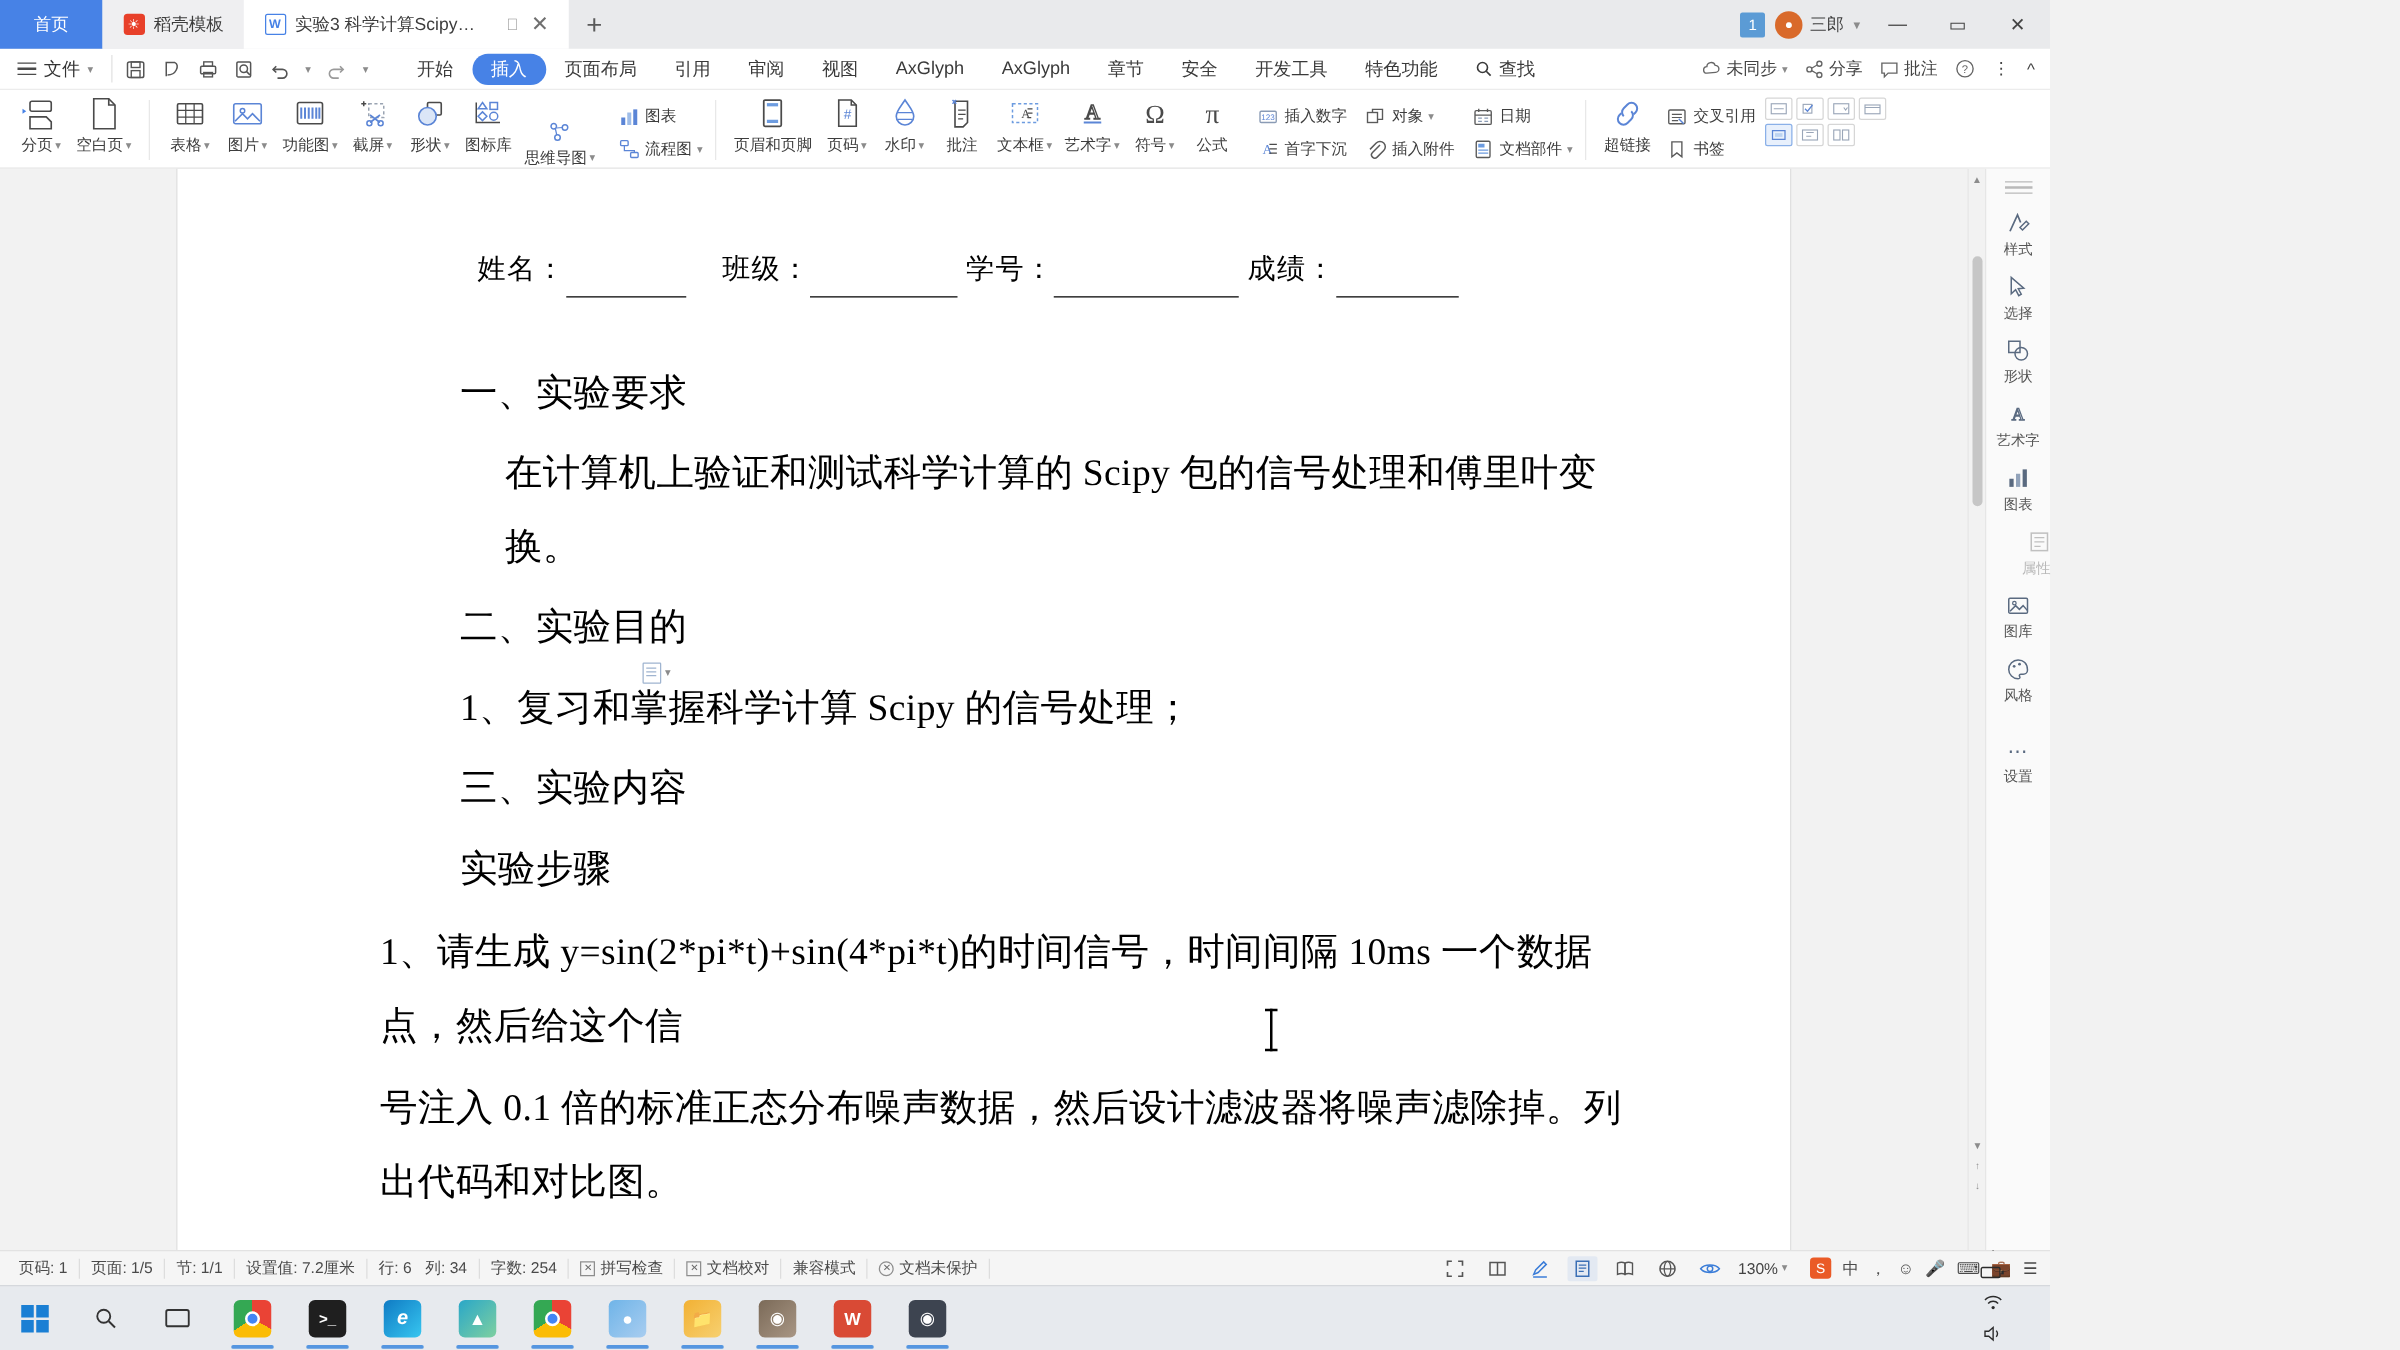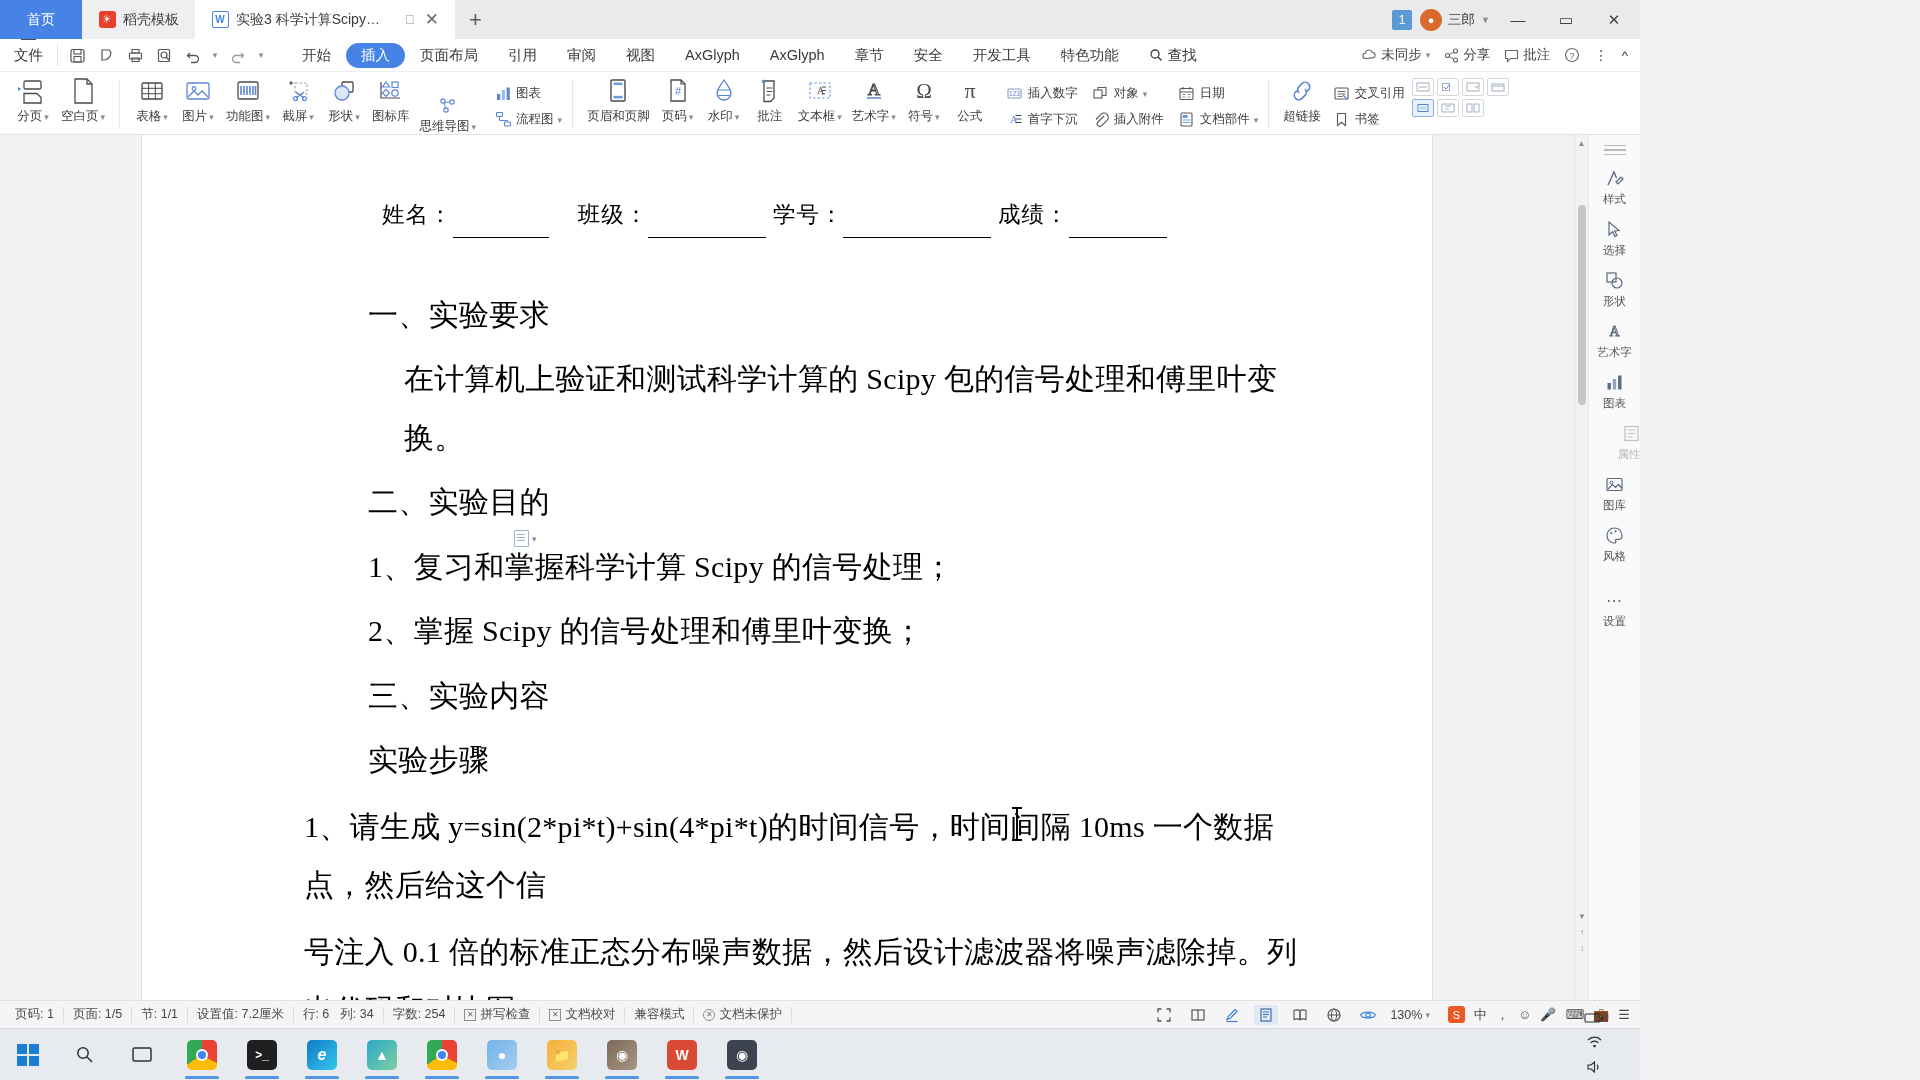--- a/index.html
+++ b/index.html
@@ -36,21 +36,21 @@
   .badge-num { background:#5b9bd5; color:#fff; font-size:12px; width:20px; height:20px; border-radius:2px; display:flex;align-items:center;justify-content:center;}
   .user-chip { display:flex; align-items:center; gap:6px; font-size:13.5px; color:#3c3c3c; }
   .avatar { width:22px;height:22px;border-radius:50%;background:#d96a2b;display:flex;align-items:center;justify-content:center;color:#fff;font-size:11px;}
   .wctl { width:40px; height:39px; display:flex; align-items:center; justify-content:center; font-size:15px; color:#444; }
 
   
   .menubar {
     height: 33px; display:flex; align-items:center; background:#fff;
     border-bottom:1px solid #ececec; font-size:14.5px; color:#333; flex:0 0 33px;
   }
-  .filebtn { display:flex;align-items:center;gap:6px; padding:0 10px 0 14px;flex-direction:column; }
+  .filebtn { display:flex;align-items:center;gap:6px; padding:0 10px 0 14px; }
   .hamb { display:inline-flex; flex-direction:column; gap:3px; }
   .hamb i { display:block; width:15px; height:1.6px; background:#4a4a4a; }
   .qbar { display:flex; align-items:center; gap:3px; padding:0 6px; border-left:1px solid #e2e2e2; margin-left:4px; height:22px;}
   .qb { width:26px;height:24px;display:flex;align-items:center;justify-content:center;color:#555; }
   .rtabs { display:flex; align-items:center; gap:0; margin-left:12px; }
   .rtab { padding:3px 15px; font-size:14.5px; color:#3a3a3a; border-radius:13px; white-space:nowrap;}
   .rtab.on { background:#4782e6; color:#fff; font-weight:normal; }
   .menu-right { margin-left:auto; display:flex; align-items:center; gap:14px; padding-right:12px; font-size:13.5px; color:#444; }
   .menu-right span.it { display:flex; align-items:center; gap:4px; }
   .caret { font-size:9px; color:#8b8b8b; }
@@ -697,21 +697,20 @@
           <span style="display:inline-block;width:16px;"></span>
           <span>班级：</span><span class="ul" style="width:118px;">&nbsp;</span>
           <span>学号：</span><span class="ul" style="width:148px;">&nbsp;</span>
           <span>成绩：</span><span class="ul" style="width:98px;">&nbsp;</span>
         </div>
 
         <div class="p-line indent1" style="margin-bottom:6px;">一、实验要求</div>
         <div class="p-line indent2" style="margin-bottom:6px;">在计算机上验证和测试科学计算的 Scipy 包的信号处理和傅里叶变换。</div>
         <div class="p-line indent1" style="margin-bottom:6px;">二、实验目的</div>
         <div class="p-line indent1" style="margin-bottom:6px;">1、复习和掌握科学计算 Scipy 的信号处理；</div>
-        <div class="p-line indent1" style="margin-bottom:6px;">2、掌握 Scipy 的信号处理和傅里叶变换；</div>
         <div class="p-line indent1" style="margin-bottom:6px;">三、实验内容</div>
         <div class="p-line indent1" style="margin-bottom:8px;">实验步骤</div>
         <div class="p-line" style="margin-left:-28px; margin-bottom:8px;">1、请生成 y=sin(2*pi*t)+sin(4*pi*t)的时间信号，时间间隔 10ms 一个数据点，然后给这个信</div>
         <div class="p-line" style="margin-left:-28px;">号注入 0.1 倍的标准正态分布噪声数据，然后设计滤波器将噪声滤除掉。列出代码和对比图。</div>
 
         <div class="obj-anchor">
           <span class="anchor-box"></span>
           <span class="caret">▾</span>
         </div>
         <div class="cursor-i"></div>

